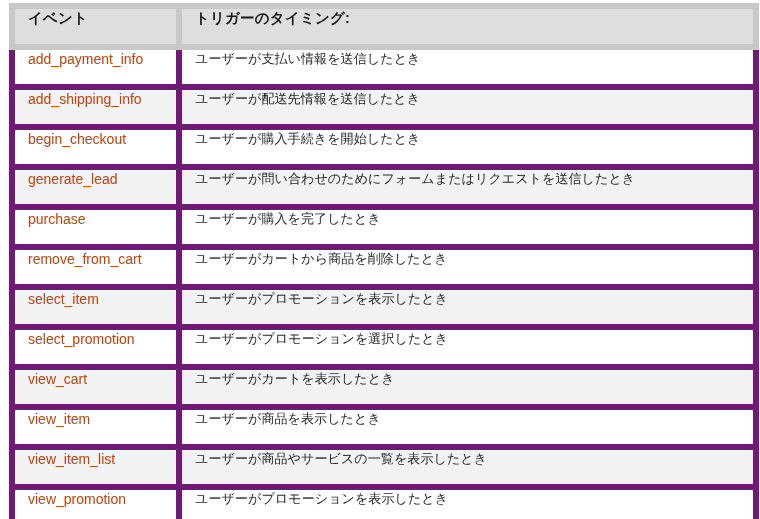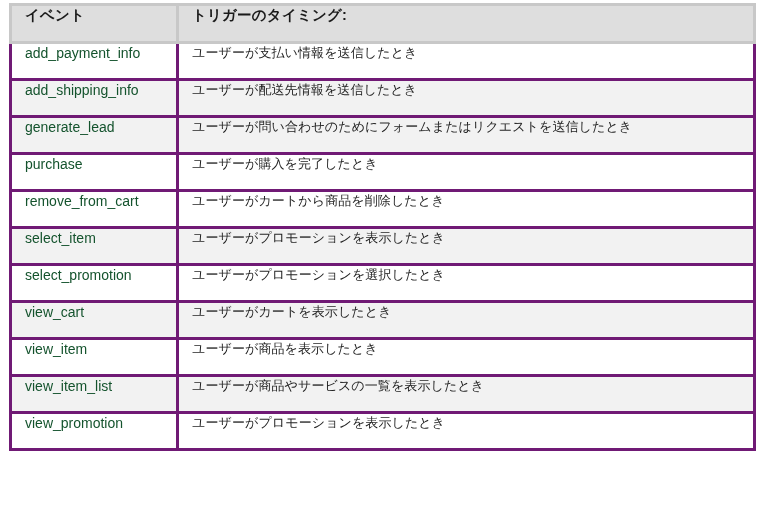--- a/index.html
+++ b/index.html
@@ -35,21 +35,21 @@
     border-collapse: collapse;
     table-layout: fixed;
     background: #ffffff;
   }
 
   table.events col.c-event { width: 167px; }
   table.events col.c-trigger { width: 577px; }
 
   table.events th,
   table.events td {
-    border: 3px solid #701a75;
+    border: 6px solid #701a75;
     padding: 0 0 16px 13px;
     height: 31.5px;
     vertical-align: middle;
     text-align: left;
     box-sizing: border-box;
     white-space: nowrap;
     overflow: hidden;
   }
 
   table.events thead th {
@@ -66,21 +66,21 @@
     background: #ffffff;
   }
   table.events tbody tr.row-even td {
     background: #f2f2f2;
   }
 
   td.event-cell {
     font-size: 14px;
   }
   td.event-cell .ev-link {
-    color: #14532d;
+    color: #c2410c;
     text-decoration: none;
     font-size: 14px;
     cursor: pointer;
   }
 
   td.trigger-cell {
     color: #1f1f1f;
     font-size: 13px;
     letter-spacing: 0.1px;
     margin-top: 22px;
@@ -103,20 +103,24 @@
         </tr>
       </thead>
       <tbody id="events-body">
           <tr class="row-odd">
             <td class="event-cell"><a class="ev-link">add_payment_info</a></td>
             <td class="trigger-cell">ユーザーが支払い情報を送信したとき</td>
           </tr>
           <tr class="row-even">
             <td class="event-cell"><a class="ev-link">add_shipping_info</a></td>
             <td class="trigger-cell">ユーザーが配送先情報を送信したとき</td>
+          </tr>
+          <tr class="row-odd">
+            <td class="event-cell"><a class="ev-link">begin_checkout</a></td>
+            <td class="trigger-cell">ユーザーが購入手続きを開始したとき</td>
           </tr>
           <tr class="row-even">
             <td class="event-cell"><a class="ev-link">generate_lead</a></td>
             <td class="trigger-cell">ユーザーが問い合わせのためにフォームまたはリクエストを送信したとき</td>
           </tr>
           <tr class="row-odd">
             <td class="event-cell"><a class="ev-link">purchase</a></td>
             <td class="trigger-cell">ユーザーが購入を完了したとき</td>
           </tr>
           <tr class="row-odd">

